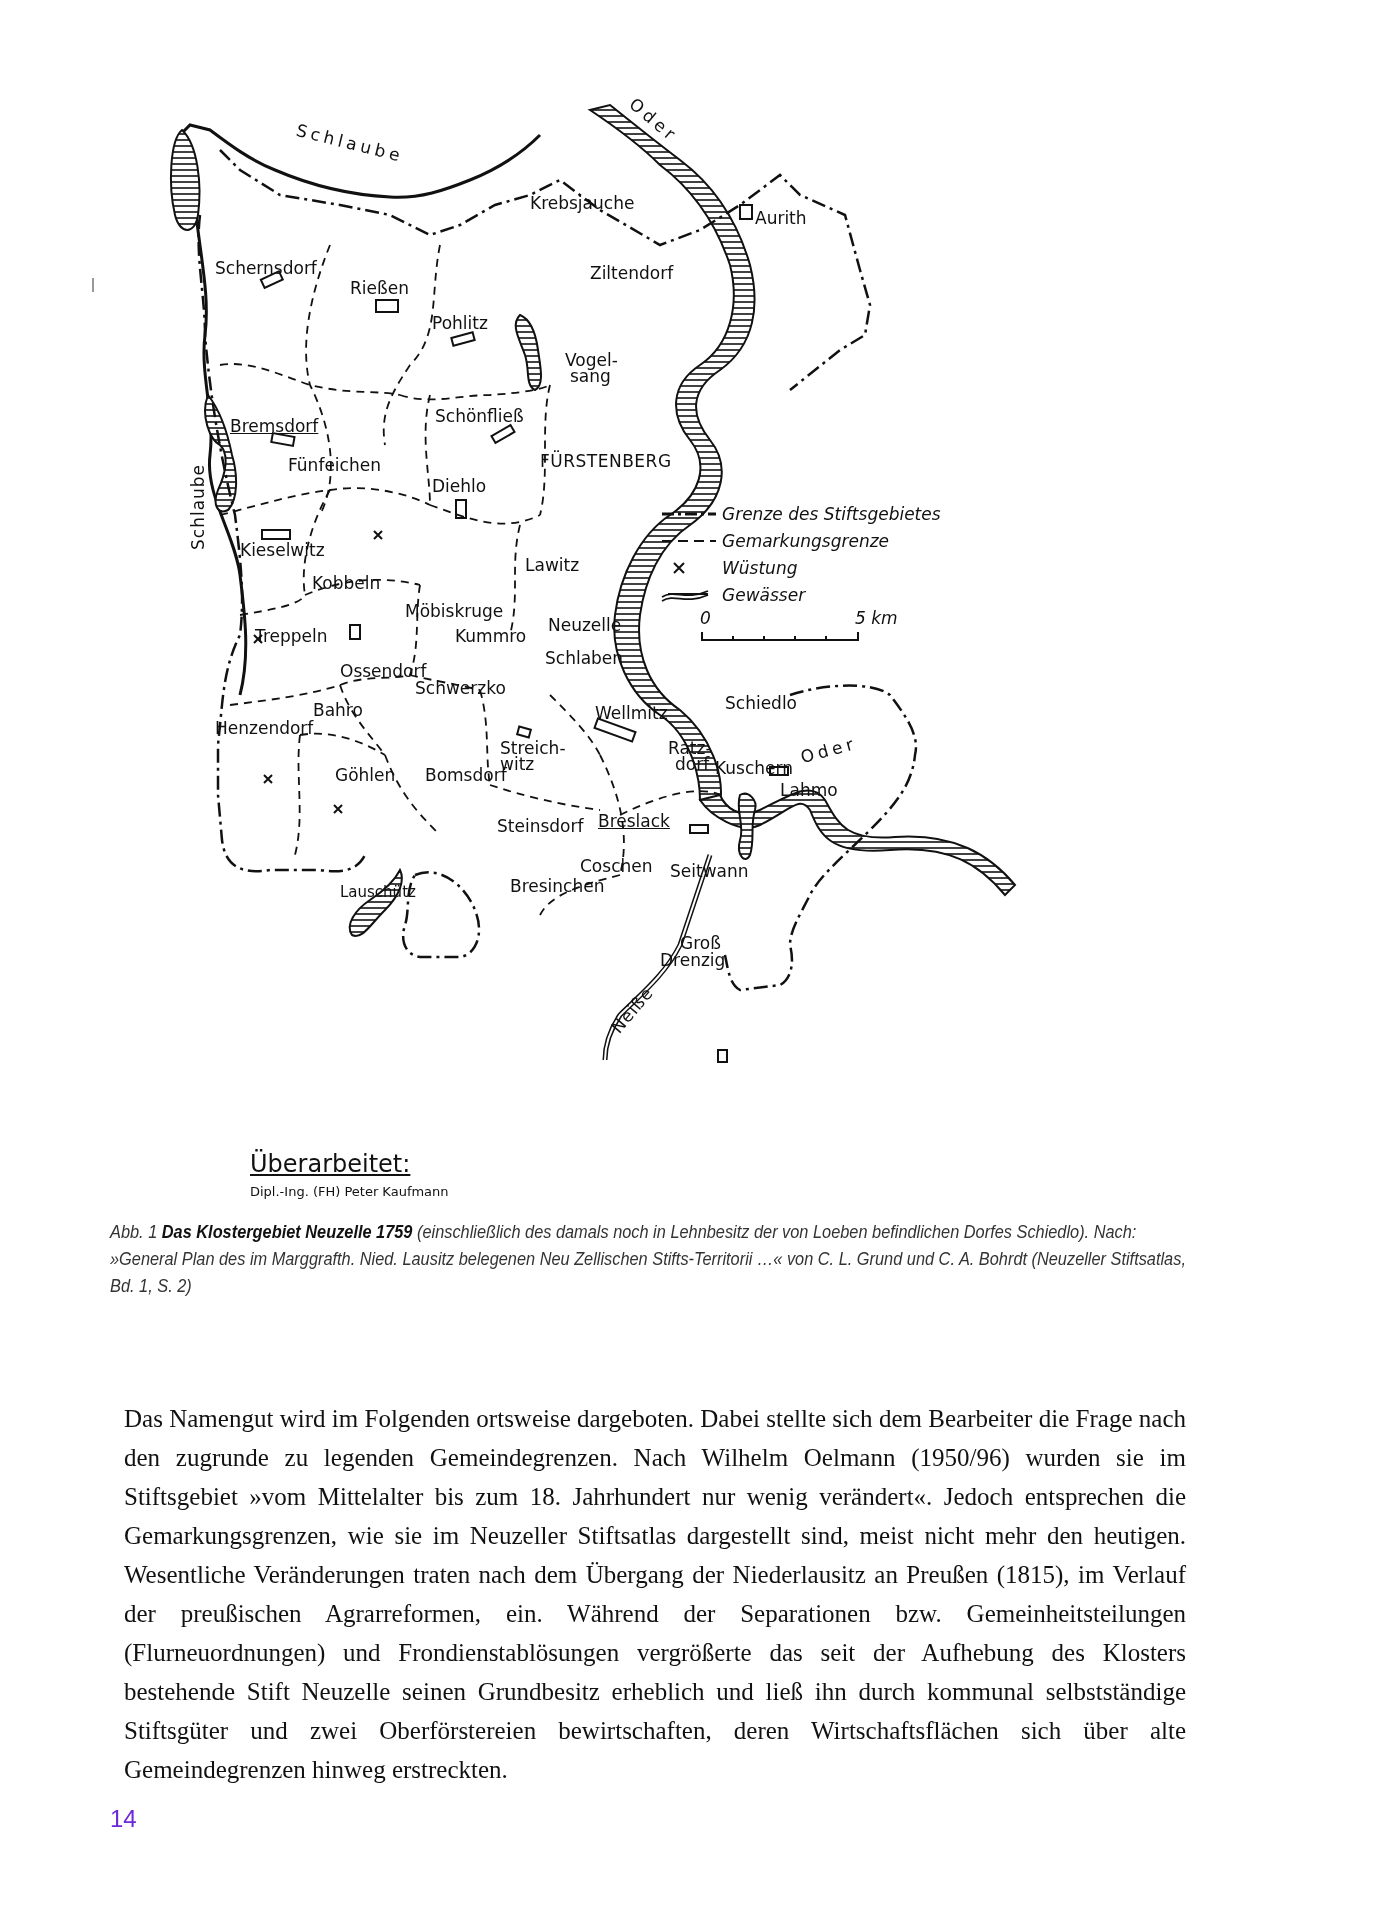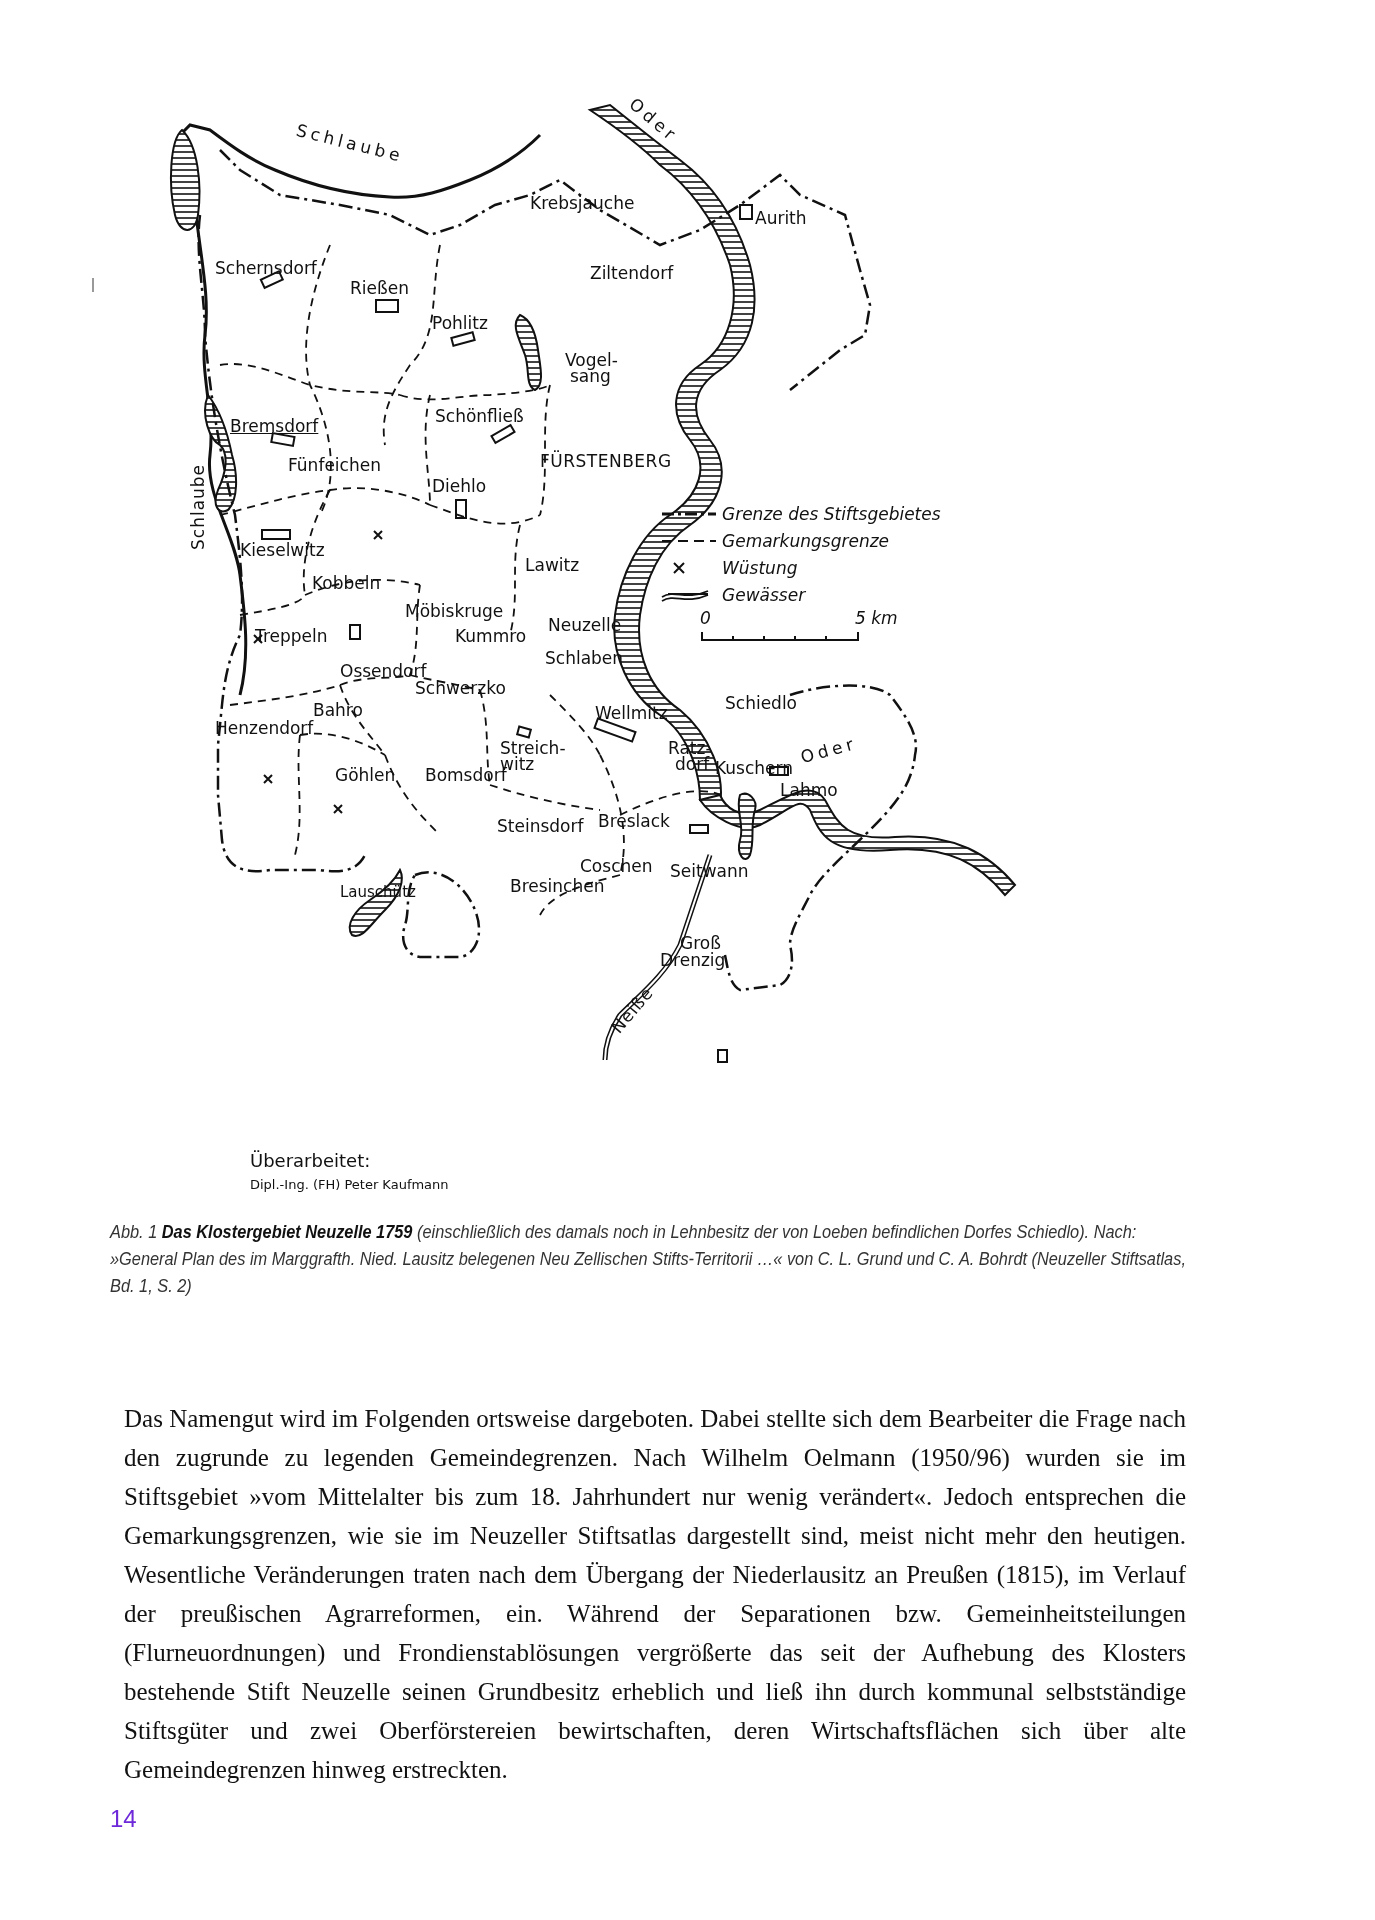--- a/index.html
+++ b/index.html
@@ -10,21 +10,21 @@
   .map-label {
     position: absolute; font-family: "DejaVu Sans", sans-serif; font-size: 17px; color: #111;
     white-space: nowrap; line-height: 1;
   }
   .map-label.caps { letter-spacing: 0.5px; }
   .river-label { position: absolute; font-family: "DejaVu Sans", sans-serif; font-size: 17px; color: #111; white-space: nowrap; letter-spacing: 4px; }
   .legend { position: absolute; left: 795px; top: 605px; font-family: "DejaVu Sans", sans-serif; font-style: italic; font-size: 17px; color: #111; }
   .legend-row { display: flex; align-items: center; height: 27px; }
   .legend-sym { width: 58px; display: inline-block; position: relative; height: 20px; margin-right: 4px; }
   .credit { position: absolute; left: 250px; top: 1150px; font-family: "DejaVu Sans", sans-serif; color: #111; }
-  .credit .c1 { font-size: 18px; }
+  .credit .c1 { font-size: 24px; text-decoration: underline; }
   .credit .c2 { font-size: 13px; margin-top: 6px; }
   .caption {
     position: absolute; left: 110px; top: 1218px; width: 1080px;
     font-family: "Liberation Sans", sans-serif; font-style: italic; font-size: 19px; line-height: 27px;
     color: #333; transform: scaleX(0.86); transform-origin: left top; width: 1255px;
   }
   .caption b { font-weight: bold; color: #111; }
   .body-text {
     position: absolute; left: 110px; top: 1385px; width: 1090px;
     font-family: "Liberation Serif", serif; font-size: 25px; line-height: 39px; color: #111;
@@ -158,21 +158,21 @@
     <span class="map-label" style="left:115px; top:625px;">Henzendorf</span>
     <span class="map-label" style="left:400px; top:645px;">Streich-</span>
     <span class="map-label" style="left:400px; top:661px;">witz</span>
     <span class="map-label" style="left:568px; top:645px;">Ratz-</span>
     <span class="map-label" style="left:575px; top:661px;">dorf</span>
     <span class="map-label" style="left:615px; top:665px;">Kuschern</span>
     <span class="map-label" style="left:235px; top:672px;">Göhlen</span>
     <span class="map-label" style="left:325px; top:672px;">Bomsdorf</span>
     <span class="map-label" style="left:680px; top:687px;">Lahmo</span>
     <span class="map-label" style="left:397px; top:723px;">Steinsdorf</span>
-    <span class="map-label" style="left:498px; top:718px;">Breslack</span>
+    <span class="map-label" style="left:498px; top:718px;text-decoration:underline;">Breslack</span>
     <span class="map-label" style="left:480px; top:763px;">Coschen</span>
     <span class="map-label" style="left:570px; top:768px;">Seitwann</span>
     <span class="map-label" style="left:240px; top:790px; font-size:15px;">Lauschütz</span>
     <span class="map-label" style="left:410px; top:759px;margin-top:24px;">Bresinchen</span>
     <span class="map-label" style="left:580px; top:840px;">Groß</span>
     <span class="map-label" style="left:560px; top:857px;">Drenzig</span>
 
     <div class="legend" style="left:560px; top:405px;">
       <div class="legend-row">
         <span class="legend-sym">

